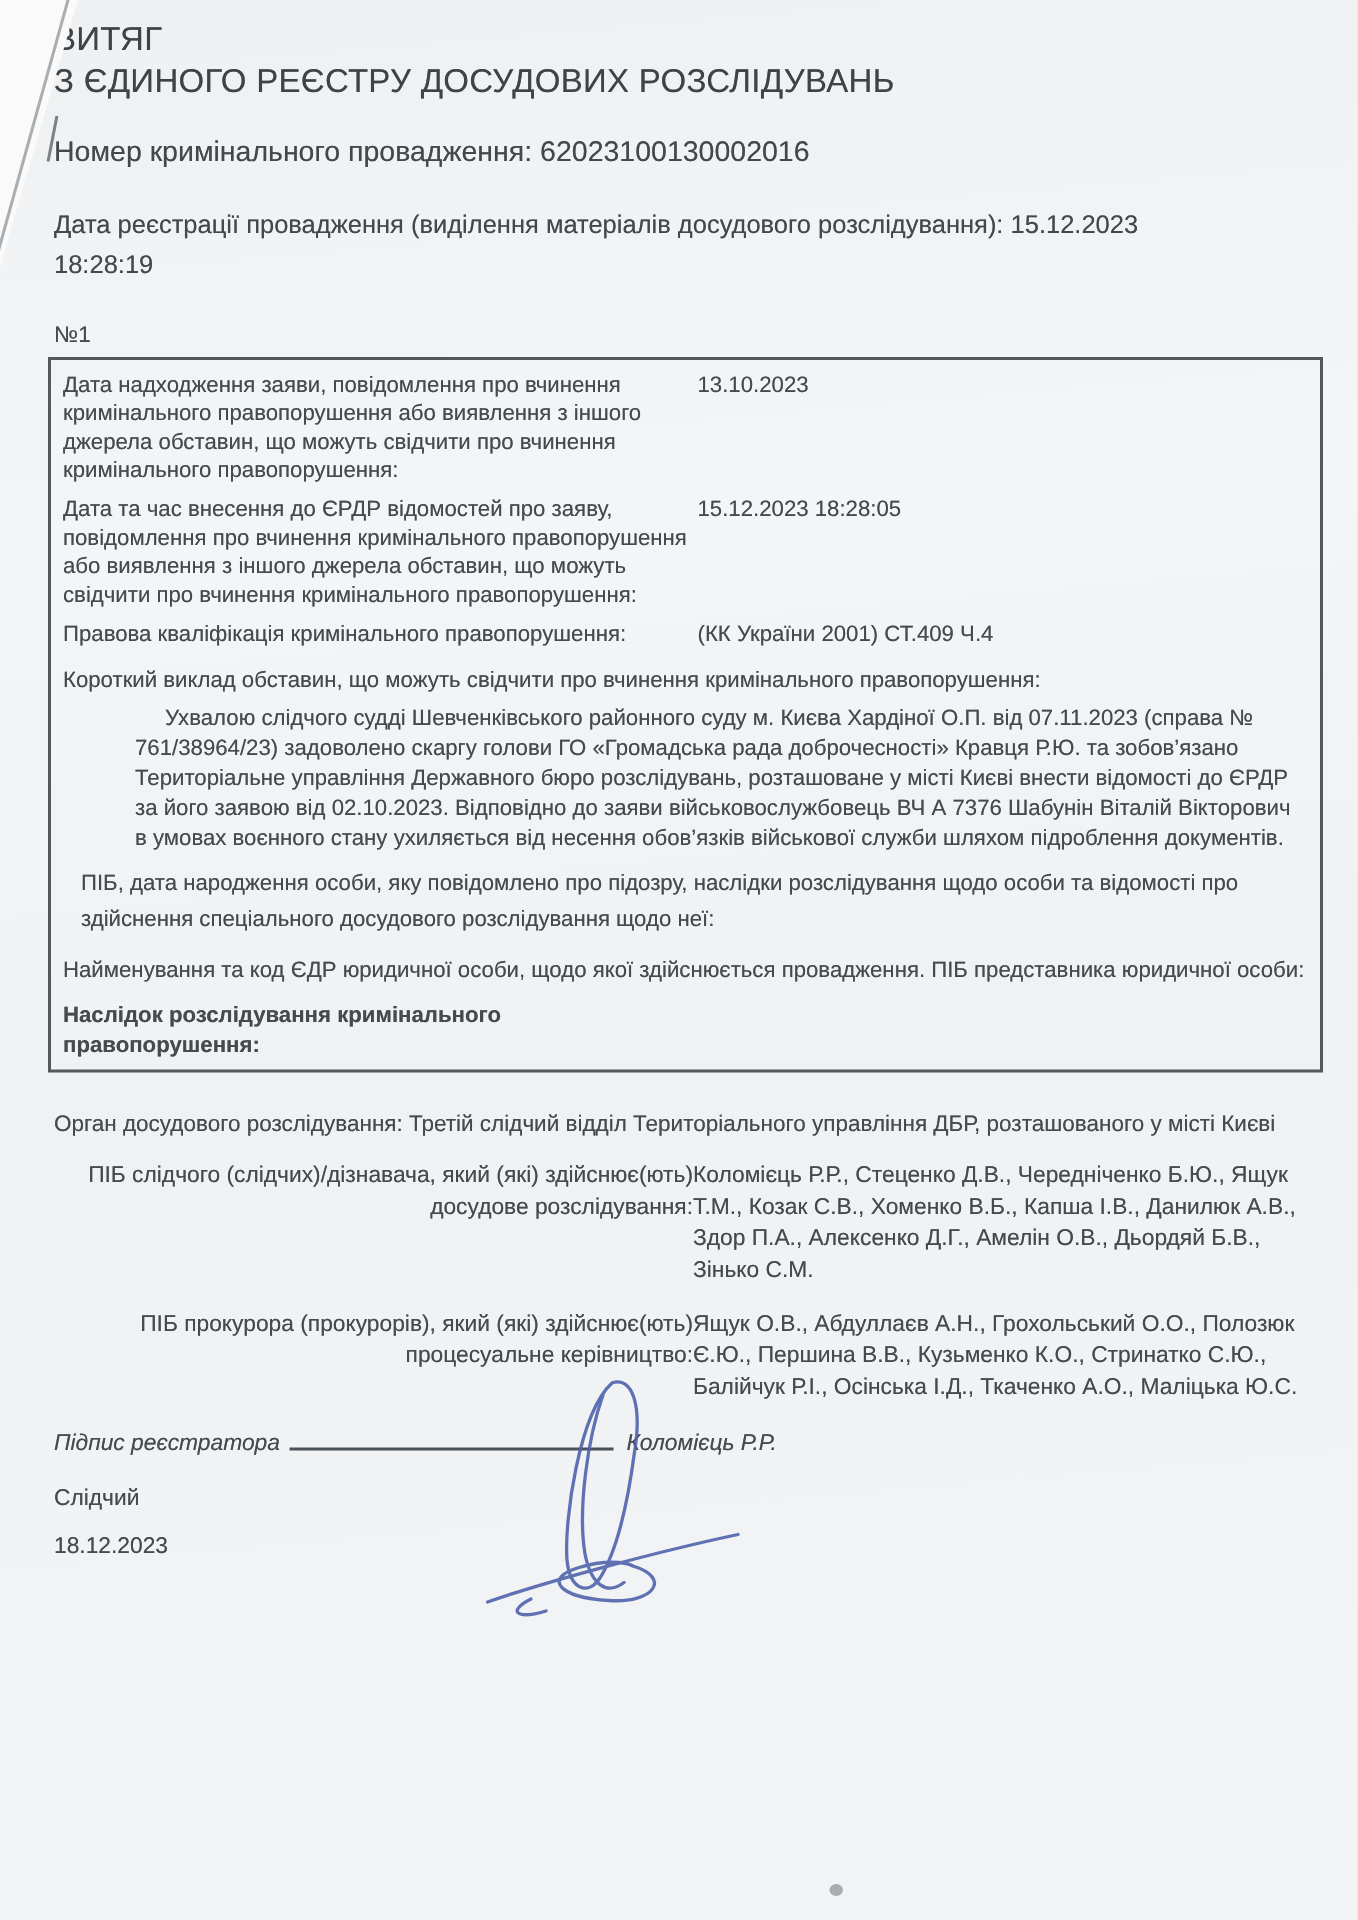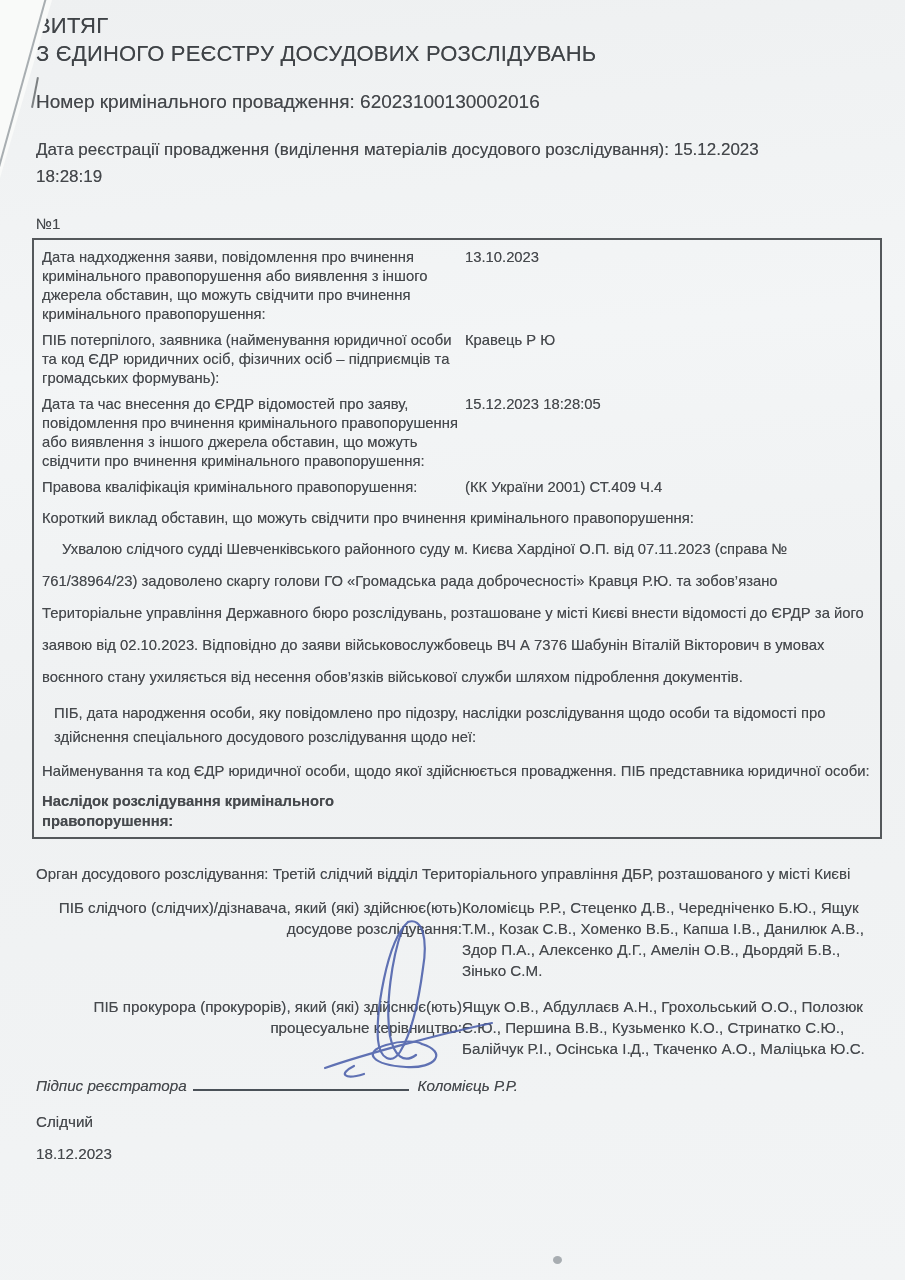--- a/index.html
+++ b/index.html
@@ -30,21 +30,21 @@
   .reg-line{margin-top:23px;font-size:17px;line-height:27px;color:#44474b;}
   .record-no{margin-top:25px;font-size:15px;}
 
   .box{box-sizing:border-box;width:850px;margin-left:-4px;margin-top:6px;
     border:2px solid #54585b;padding:8px 8px 6px 8px;
     font-size:14.8px;line-height:19px;}
   .row{display:flex;margin-bottom:7px;}
   .row .lbl{width:423px;flex:none;}
   .row .val{flex:1;padding-left:0;}
   .summary-head{margin-top:12px;}
-  .summary-para{margin-top:5px;line-height:32px;text-indent:20px;}
+  .summary-para{margin-top:5px;line-height:20px;text-indent:20px;margin-left:48px;}
   .suspect-head{margin-top:8px;line-height:24px;margin-left:12px;}
   .legal-head{margin-top:10px;line-height:24px;}
   .outcome{margin-top:8px;width:330px;line-height:20px;font-weight:bold;}
 
   .footer{font-size:15.2px;}
   .organ-line{margin-top:26px;white-space:nowrap;font-size:15px;}
   .frow{display:flex;margin-top:15px;line-height:21px;}
   .frow .flbl{width:426px;flex:none;text-align:right;}
   .frow .fval{flex:1;}
   .sign-row{margin-top:14px;font-style:italic;}
@@ -80,24 +80,20 @@
 
     <div class="record-no">№1</div>
 
     <div class="box">
 
       <div class="row">
         <div class="lbl">Дата надходження заяви, повідомлення про вчинення кримінального правопорушення або виявлення з іншого джерела обставин, що можуть свідчити про вчинення кримінального правопорушення:</div>
         <div class="val">13.10.2023</div>
       </div>
 
-      <div class="row">
-        <div class="lbl">ПІБ потерпілого, заявника (найменування юридичної особи та код ЄДР юридичних осіб, фізичних осіб – підприємців та громадських формувань):</div>
-        <div class="val">Кравець Р Ю</div>
-      </div>
 
       <div class="row">
         <div class="lbl">Дата та час внесення до ЄРДР відомостей про заяву, повідомлення про вчинення кримінального правопорушення або виявлення з іншого джерела обставин, що можуть свідчити про вчинення кримінального правопорушення:</div>
         <div class="val">15.12.2023 18:28:05</div>
       </div>
 
       <div class="row">
         <div class="lbl">Правова кваліфікація кримінального правопорушення:</div>
         <div class="val">(КК України 2001) СТ.409 Ч.4</div>
       </div>

